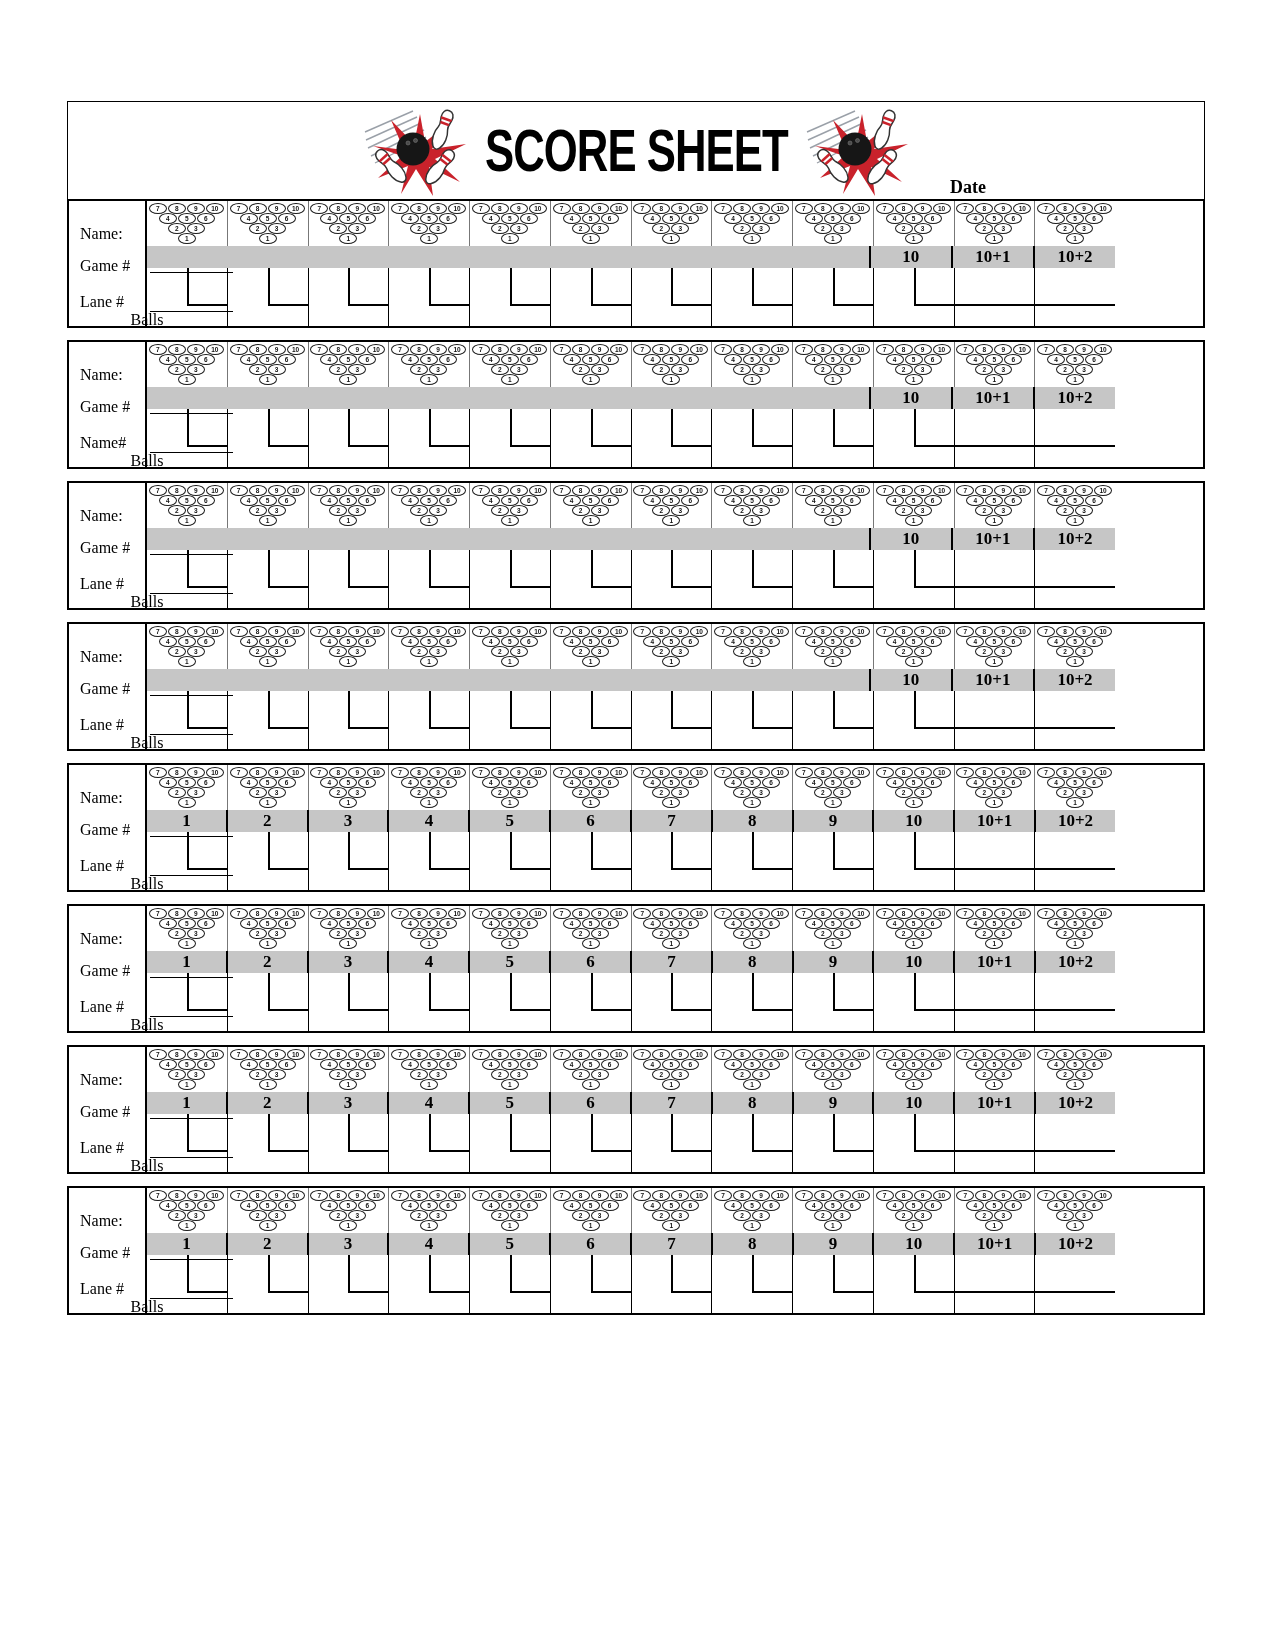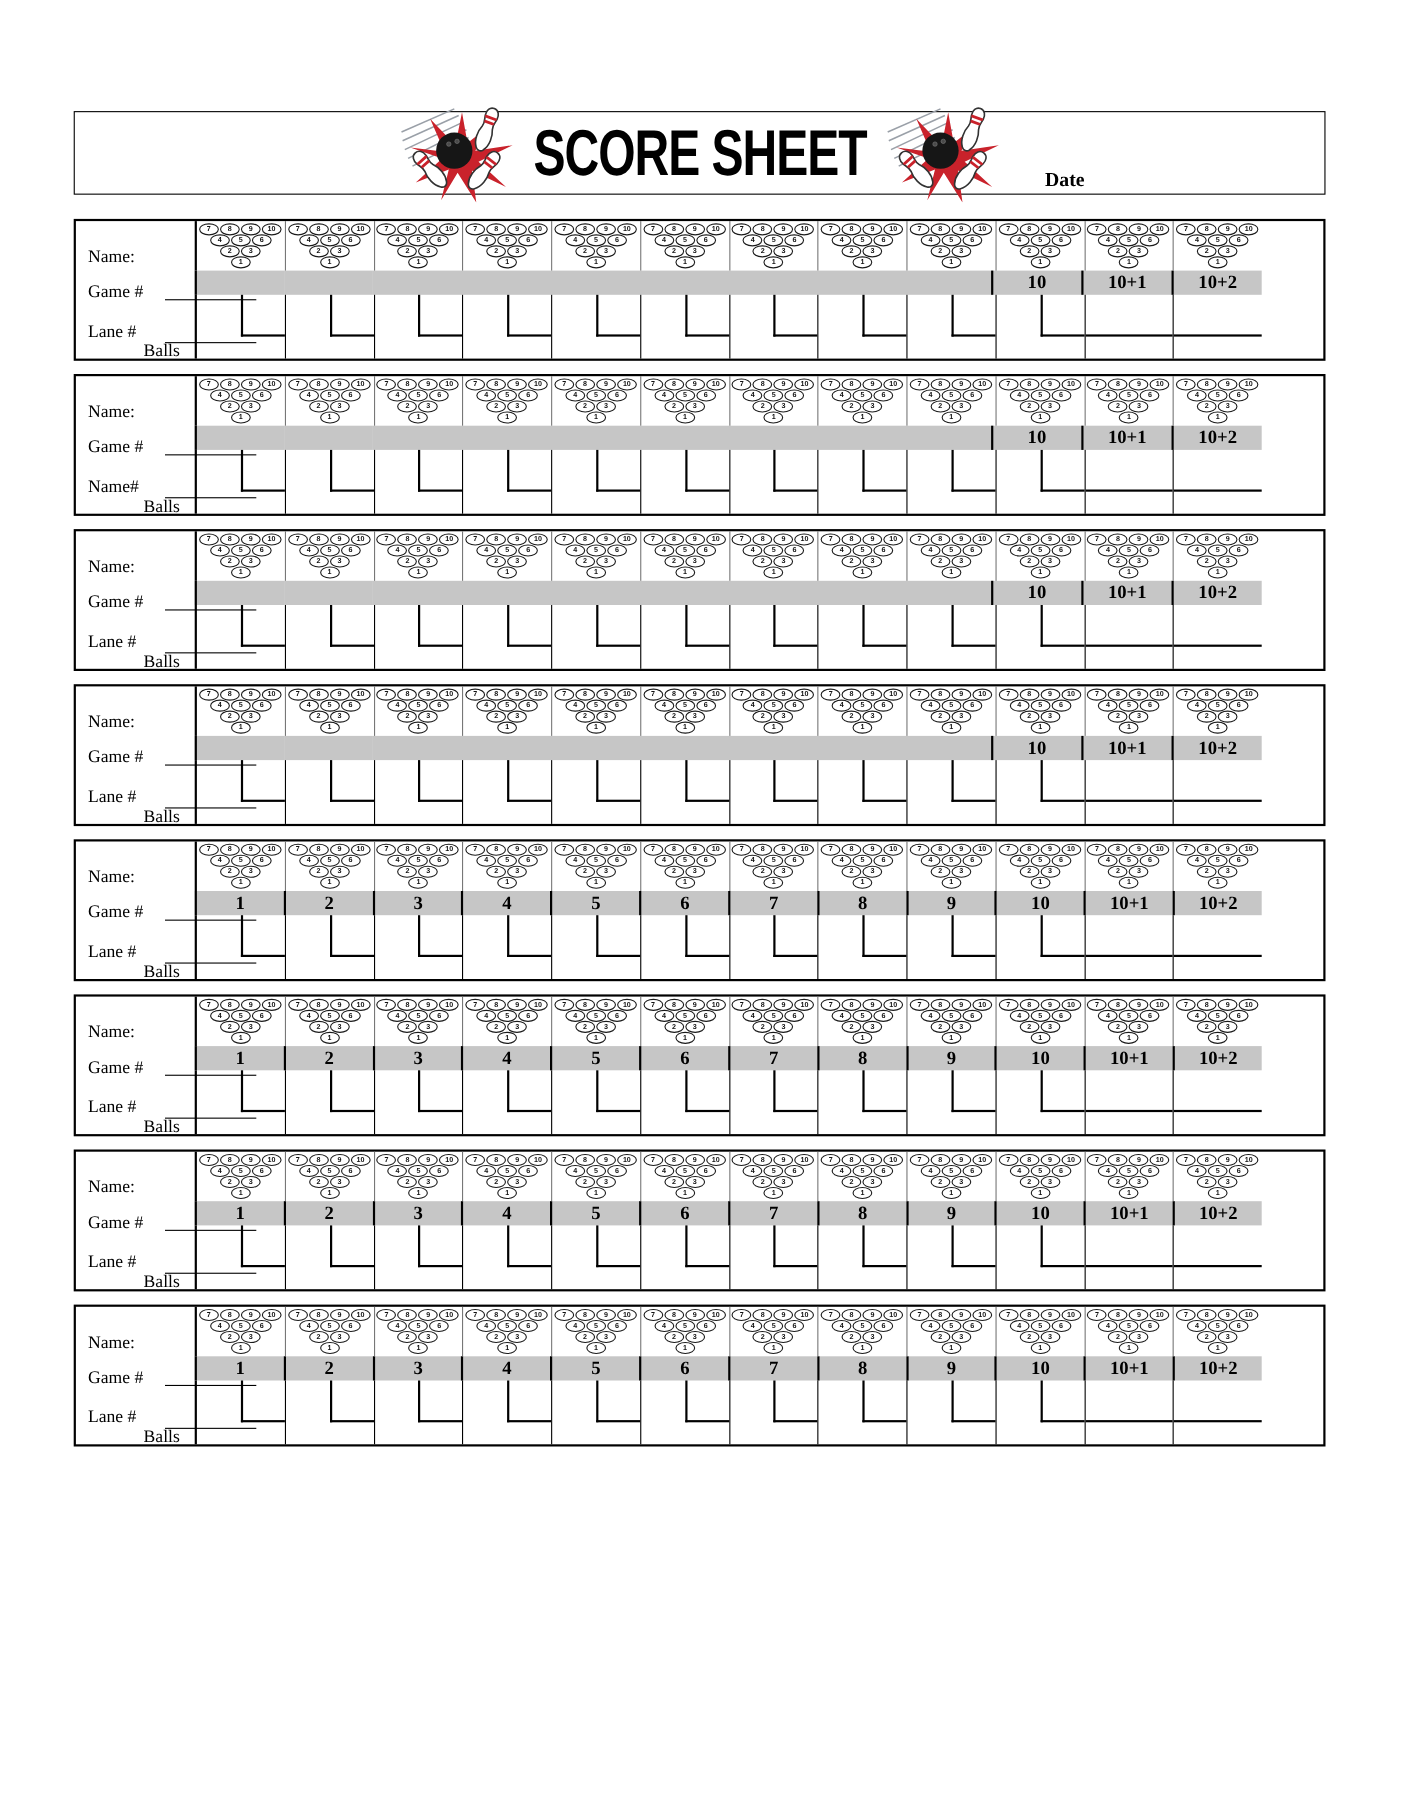--- a/index.html
+++ b/index.html
@@ -4,21 +4,21 @@
 <style>
   * { box-sizing: border-box; margin: 0; padding: 0; }
   html,body { background:#fff; }
   body {
     width:1275px; height:1650px; position:relative;
     font-family:"Liberation Serif", serif; color:#000;
   }
 
   
   .title-box {
-    position:absolute; left:67px; top:101px; width:1138px; height:76px;
+    position:absolute; left:67px; top:101px; width:1138px; height:100px;
     border:1.5px solid #000; background:#fff;
     display:flex; align-items:center; justify-content:center;
   }
   .title-text {
     font-family:"Liberation Sans", sans-serif;
     font-weight:900; font-size:46px; letter-spacing:-1px;
     transform:scale(0.95,1.28); white-space:nowrap; margin:0 10px;
   }
   .clipart { width:104px; height:90px; flex:0 0 auto; }
   .date-label {
@@ -34,21 +34,21 @@
   .labels { position:absolute; left:0; top:0; width:164px; height:100%; }
   .lbl { position:absolute; font-size:16px;text-align:right; }
   .lbl-name  { left:11px; top:24px; }
   .lbl-game  { left:11px; top:56px; }
   .lbl-lane  { left:11px; top:92px; }
   .fill-line { position:absolute; left:81px; width:83px; border-top:1.5px solid #000; height:0; }
   .line-game { top:71px; }
   .line-lane { top:110px; }
   .lbl-balls { position:absolute; left:0; top:110px; width:156px; text-align:center; font-size:16px; }
 
-  .cols { margin-left:108px; width:970px; display:flex; }
+  .cols { margin-left:76px; width:970px; display:flex; }
   .pins-row  { height:45px; }
   .bar-row   { height:22px; }
   .lower-row { height:58px; }
 
   .pins-cell { flex:1 1 0; position:relative; border-left:1px solid #777; }
   .pins-cell.first { border-left:2px solid #000; }
 
   .pin-rack { position:relative; width:76px; height:42px; margin:2px auto 0; }
   .pin {
     position:absolute; width:18px; height:11px; background:#fff;

